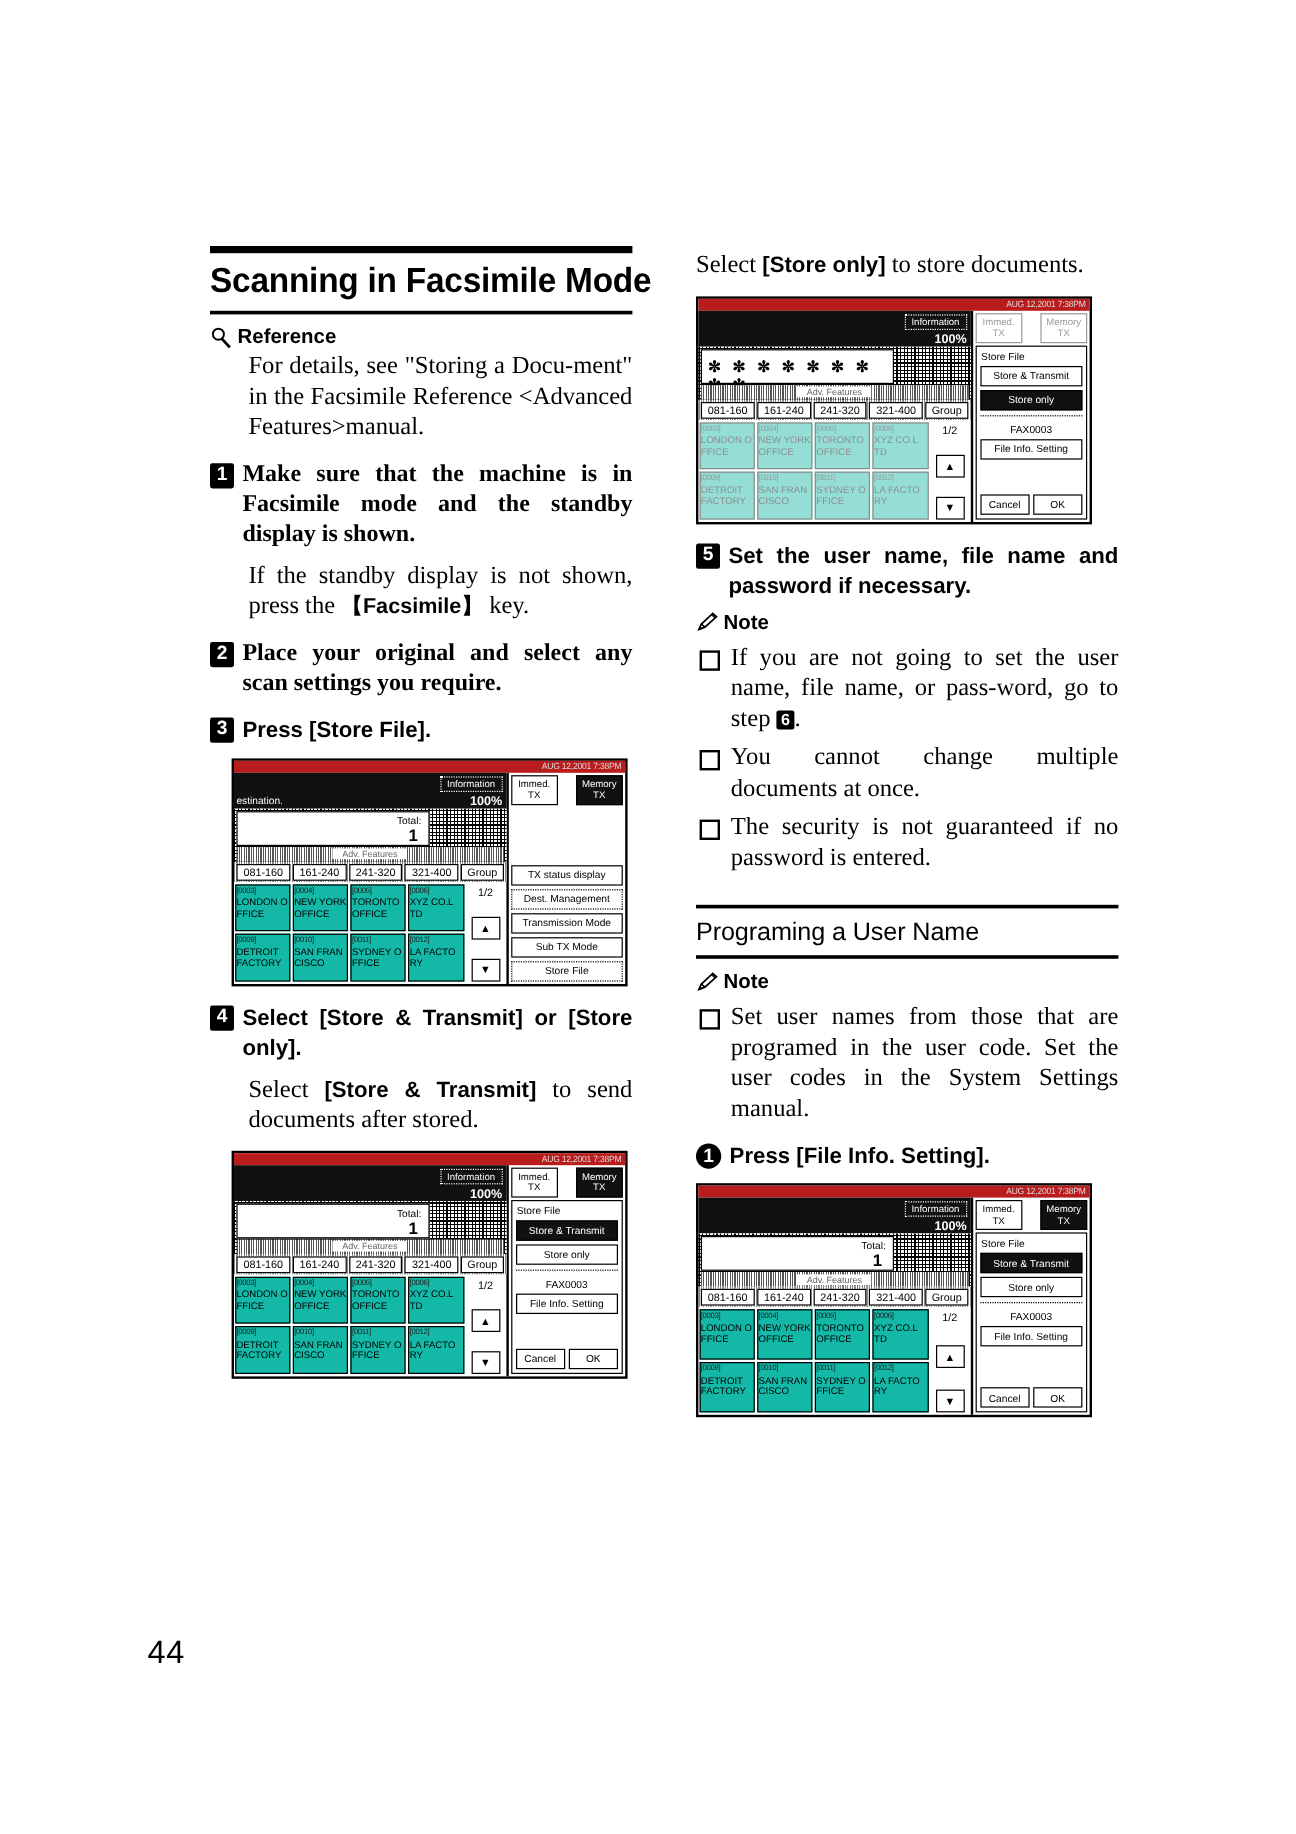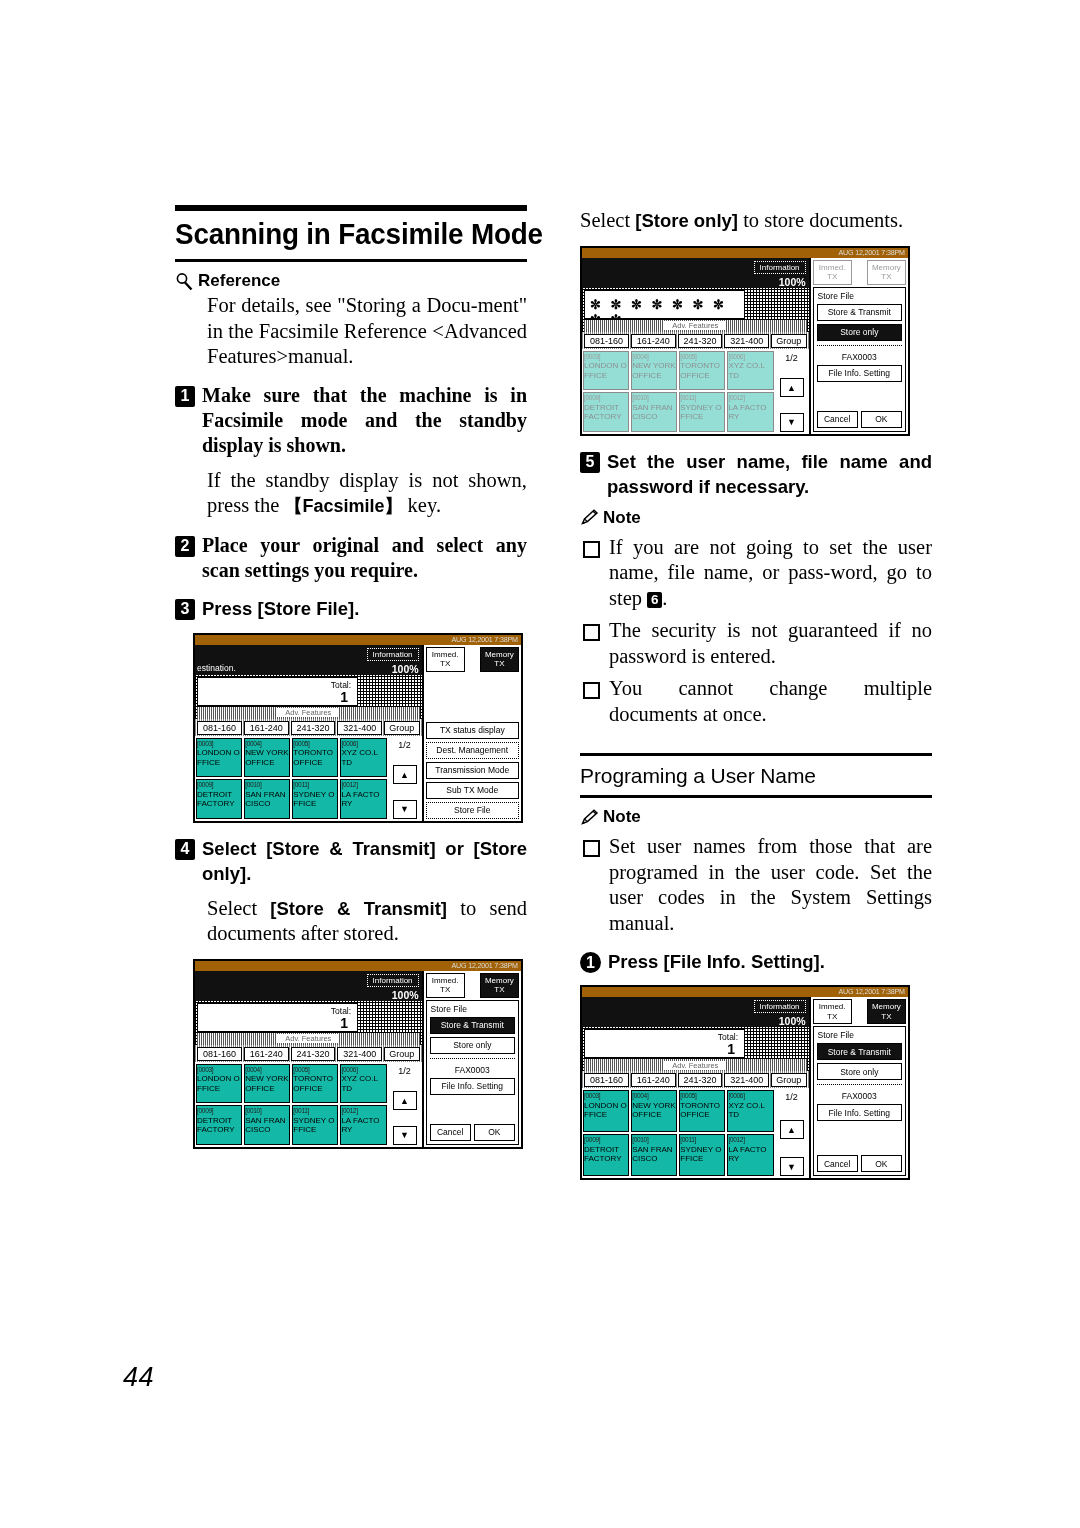--- a/index.html
+++ b/index.html
@@ -89,32 +89,32 @@
     border-radius:2px;vertical-align:1px;
   }
   .stars{font-family:"DejaVu Sans",sans-serif;font-weight:bold;font-size:22px;letter-spacing:-1px;}
 
   
   .keycap{font-family:"Liberation Sans",sans-serif;font-weight:bold;font-size:18px;}
 
   
   .pageno{
     position:absolute;left:123px;top:1362px;
-    font-family:"Liberation Sans",sans-serif;font-style:italic;
+    font-family:"Liberation Sans",sans-serif;
     font-size:27px;color:#000;letter-spacing:.5px;
   }
 
   
   .panel{
     position:relative;background:#fff;border:2px solid #000;
     font-family:"Liberation Sans",sans-serif;color:#000;
     box-sizing:border-box;
   }
   .panel .titlebar{
-    background:#a16207;color:#fff;height:10px;position:relative;
+    background:#b91c1c;color:#fff;height:10px;position:relative;
   }
   .panel .stamp{
     position:absolute;right:3px;top:0px;font-size:7.5px;letter-spacing:-.2px;
     color:#dcdcdc;white-space:nowrap;transform:scaleX(.95);transform-origin:right center;
   }
   .panel-body{display:flex;height:calc(100% - 10px);}
   .pane-left{flex:0 0 69.5%;display:flex;flex-direction:column;border-right:2px solid #000;}
   .pane-right{flex:1 1 auto;display:flex;flex-direction:column;padding:2px 2px;}
 
   
@@ -567,25 +567,25 @@
       </span>
       <span>Note</span>
     </div>
 
     <div class="nbul">
       <div class="nbox"></div>
       <div class="nbultxt"><span>If you are not going to set the user name, file name, or pass-word, go to step </span><span class="inline-step">6</span><span>.</span></div>
     </div>
     <div class="nbul">
       <div class="nbox"></div>
-      <div class="nbultxt">The security is not guaranteed if no password is entered.</div>
+      <div class="nbultxt">You cannot change multiple documents at once.</div>
     </div>
     <div class="nbul">
       <div class="nbox"></div>
-      <div class="nbultxt">You cannot change multiple documents at once.</div>
+      <div class="nbultxt">The security is not guaranteed if no password is entered.</div>
     </div>
 
     <div style="margin-top:26px;">
       <div class="sec-rule"></div>
       <h2 class="sec-title">Programing a User Name</h2>
       <div class="sec-rule"></div>
     </div>
 
     <div class="lblhead">
       <span class="ico ico-pen">

